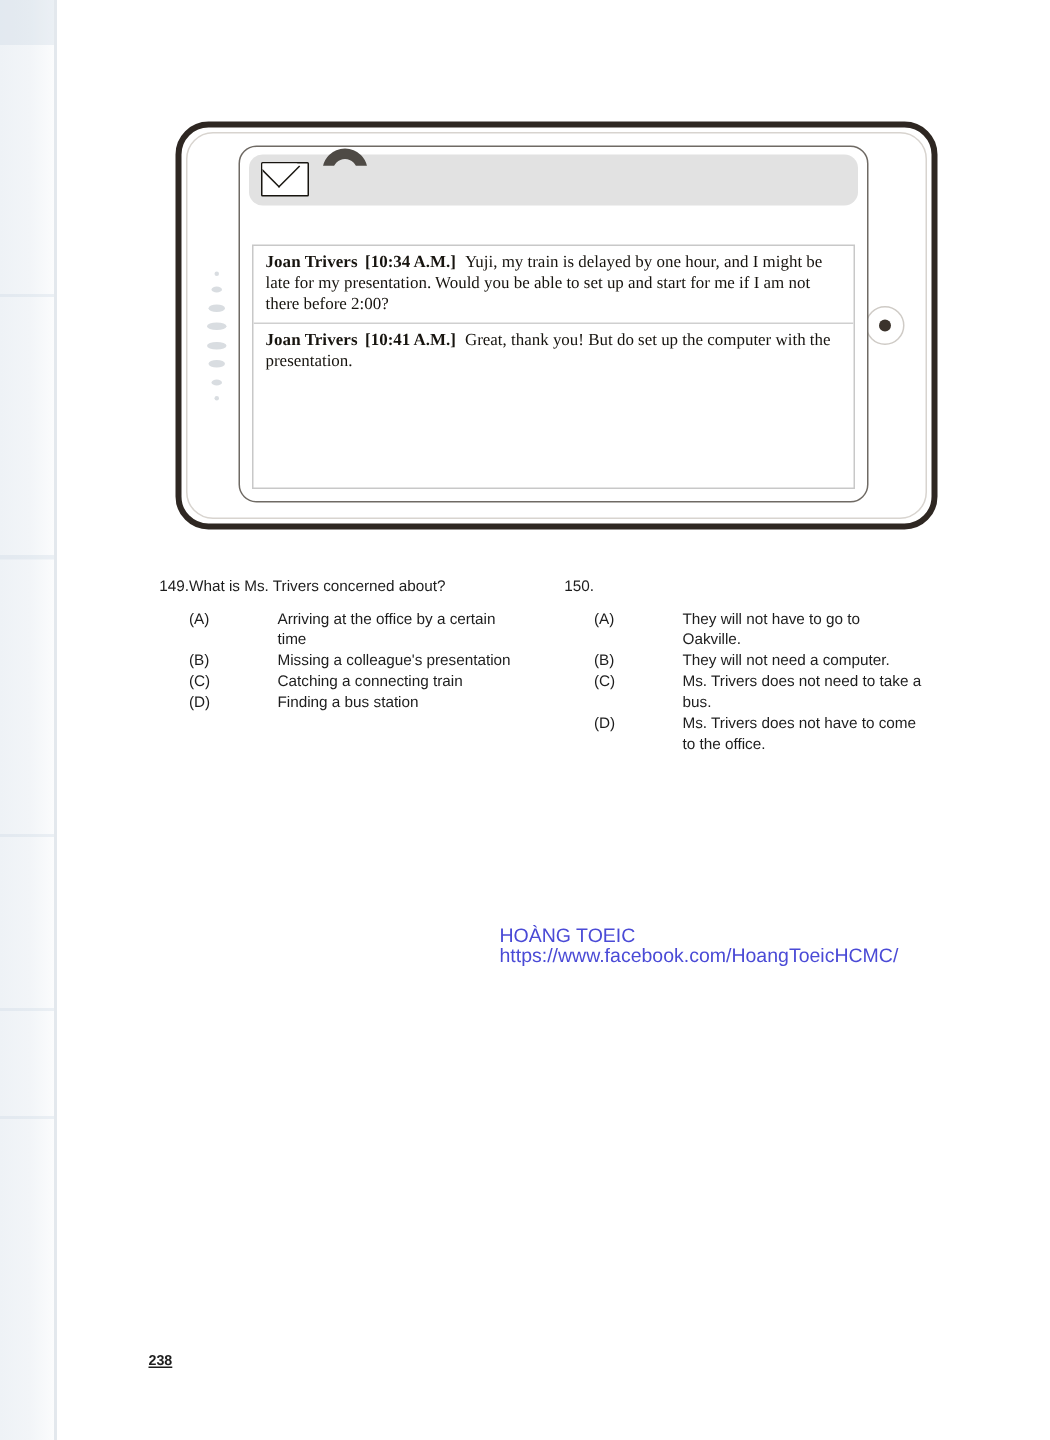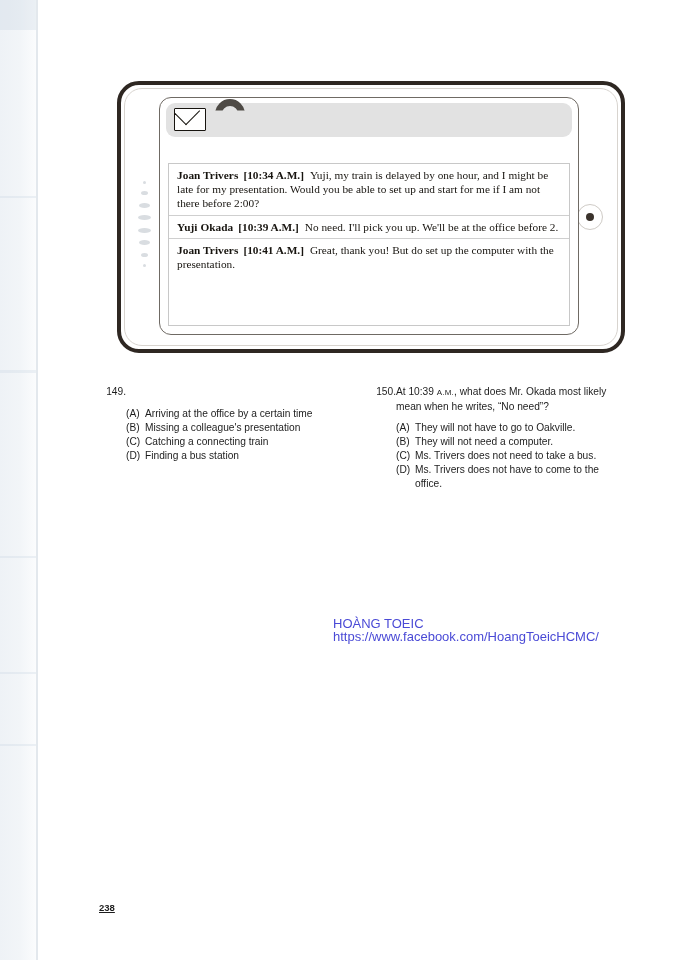--- a/index.html
+++ b/index.html
@@ -240,21 +240,21 @@
   }
   .opt {
     display: flex;
     align-items: flex-start;
     margin-bottom: 0.5px;
   }
   .opt-letter {
     width: 19px;
     flex: none;
   }
-  .opt-text { flex: 1; }
+  .opt-text { flex: 1; margin-left: 40px; }
 
   
   .credit {
     position: absolute;
     left: 333px; top: 618px;
     font-size: 13px;
     line-height: 12.5px;
     color: #4a4ad6;
   }
   .credit .line2 { color: #4a4ad6; }
@@ -308,33 +308,31 @@
           <div class="icon-envelope"></div>
           <div class="icon-phone"></div>
         </div>
       </div>
 
       <div class="msg-panel">
         <div class="msg">
           <span class="sender">Joan Trivers</span><span class="time">[10:34 A.M.]</span><span class="body">Yuji, my train is delayed by one hour, and I might be late for my presentation. Would you be able to set up and start for me if I am not there before 2:00?</span>
         </div>
         <div class="msg">
-          <span class="sender">Yuji Okada</span><span class="time">[10:39 A.M.]</span><span class="body">No need. I'll pick you up. We'll be at the office before 2.</span>
-        </div>
-        <div class="msg">
           <span class="sender">Joan Trivers</span><span class="time">[10:41 A.M.]</span><span class="body">Great, thank you! But do set up the computer with the presentation.</span>
         </div>
       </div>
 
     </div>
   </div>
 
   <div class="qcol" id="q149">
     <div class="q-stem">
       <span class="q-num">149.</span>
+      <span class="q-text">What is Ms. Trivers concerned about?</span>
     </div>
     <div class="options">
       <div class="opt">
         <span class="opt-letter">(A)</span>
         <span class="opt-text">Arriving at the office by a certain time</span>
       </div>
       <div class="opt">
         <span class="opt-letter">(B)</span>
         <span class="opt-text">Missing a colleague's presentation</span>
       </div>
@@ -345,21 +343,20 @@
       <div class="opt">
         <span class="opt-letter">(D)</span>
         <span class="opt-text">Finding a bus station</span>
       </div>
     </div>
   </div>
 
   <div class="qcol" id="q150">
     <div class="q-stem">
       <span class="q-num">150.</span>
-      <span class="q-text"><span>At 10:39</span> <span class="smallcaps">A.M.</span><span>, what does Mr. Okada most likely mean when he writes, “No need”?</span></span>
     </div>
     <div class="options">
       <div class="opt">
         <span class="opt-letter">(A)</span>
         <span class="opt-text">They will not have to go to Oakville.</span>
       </div>
       <div class="opt">
         <span class="opt-letter">(B)</span>
         <span class="opt-text">They will not need a computer.</span>
       </div>

